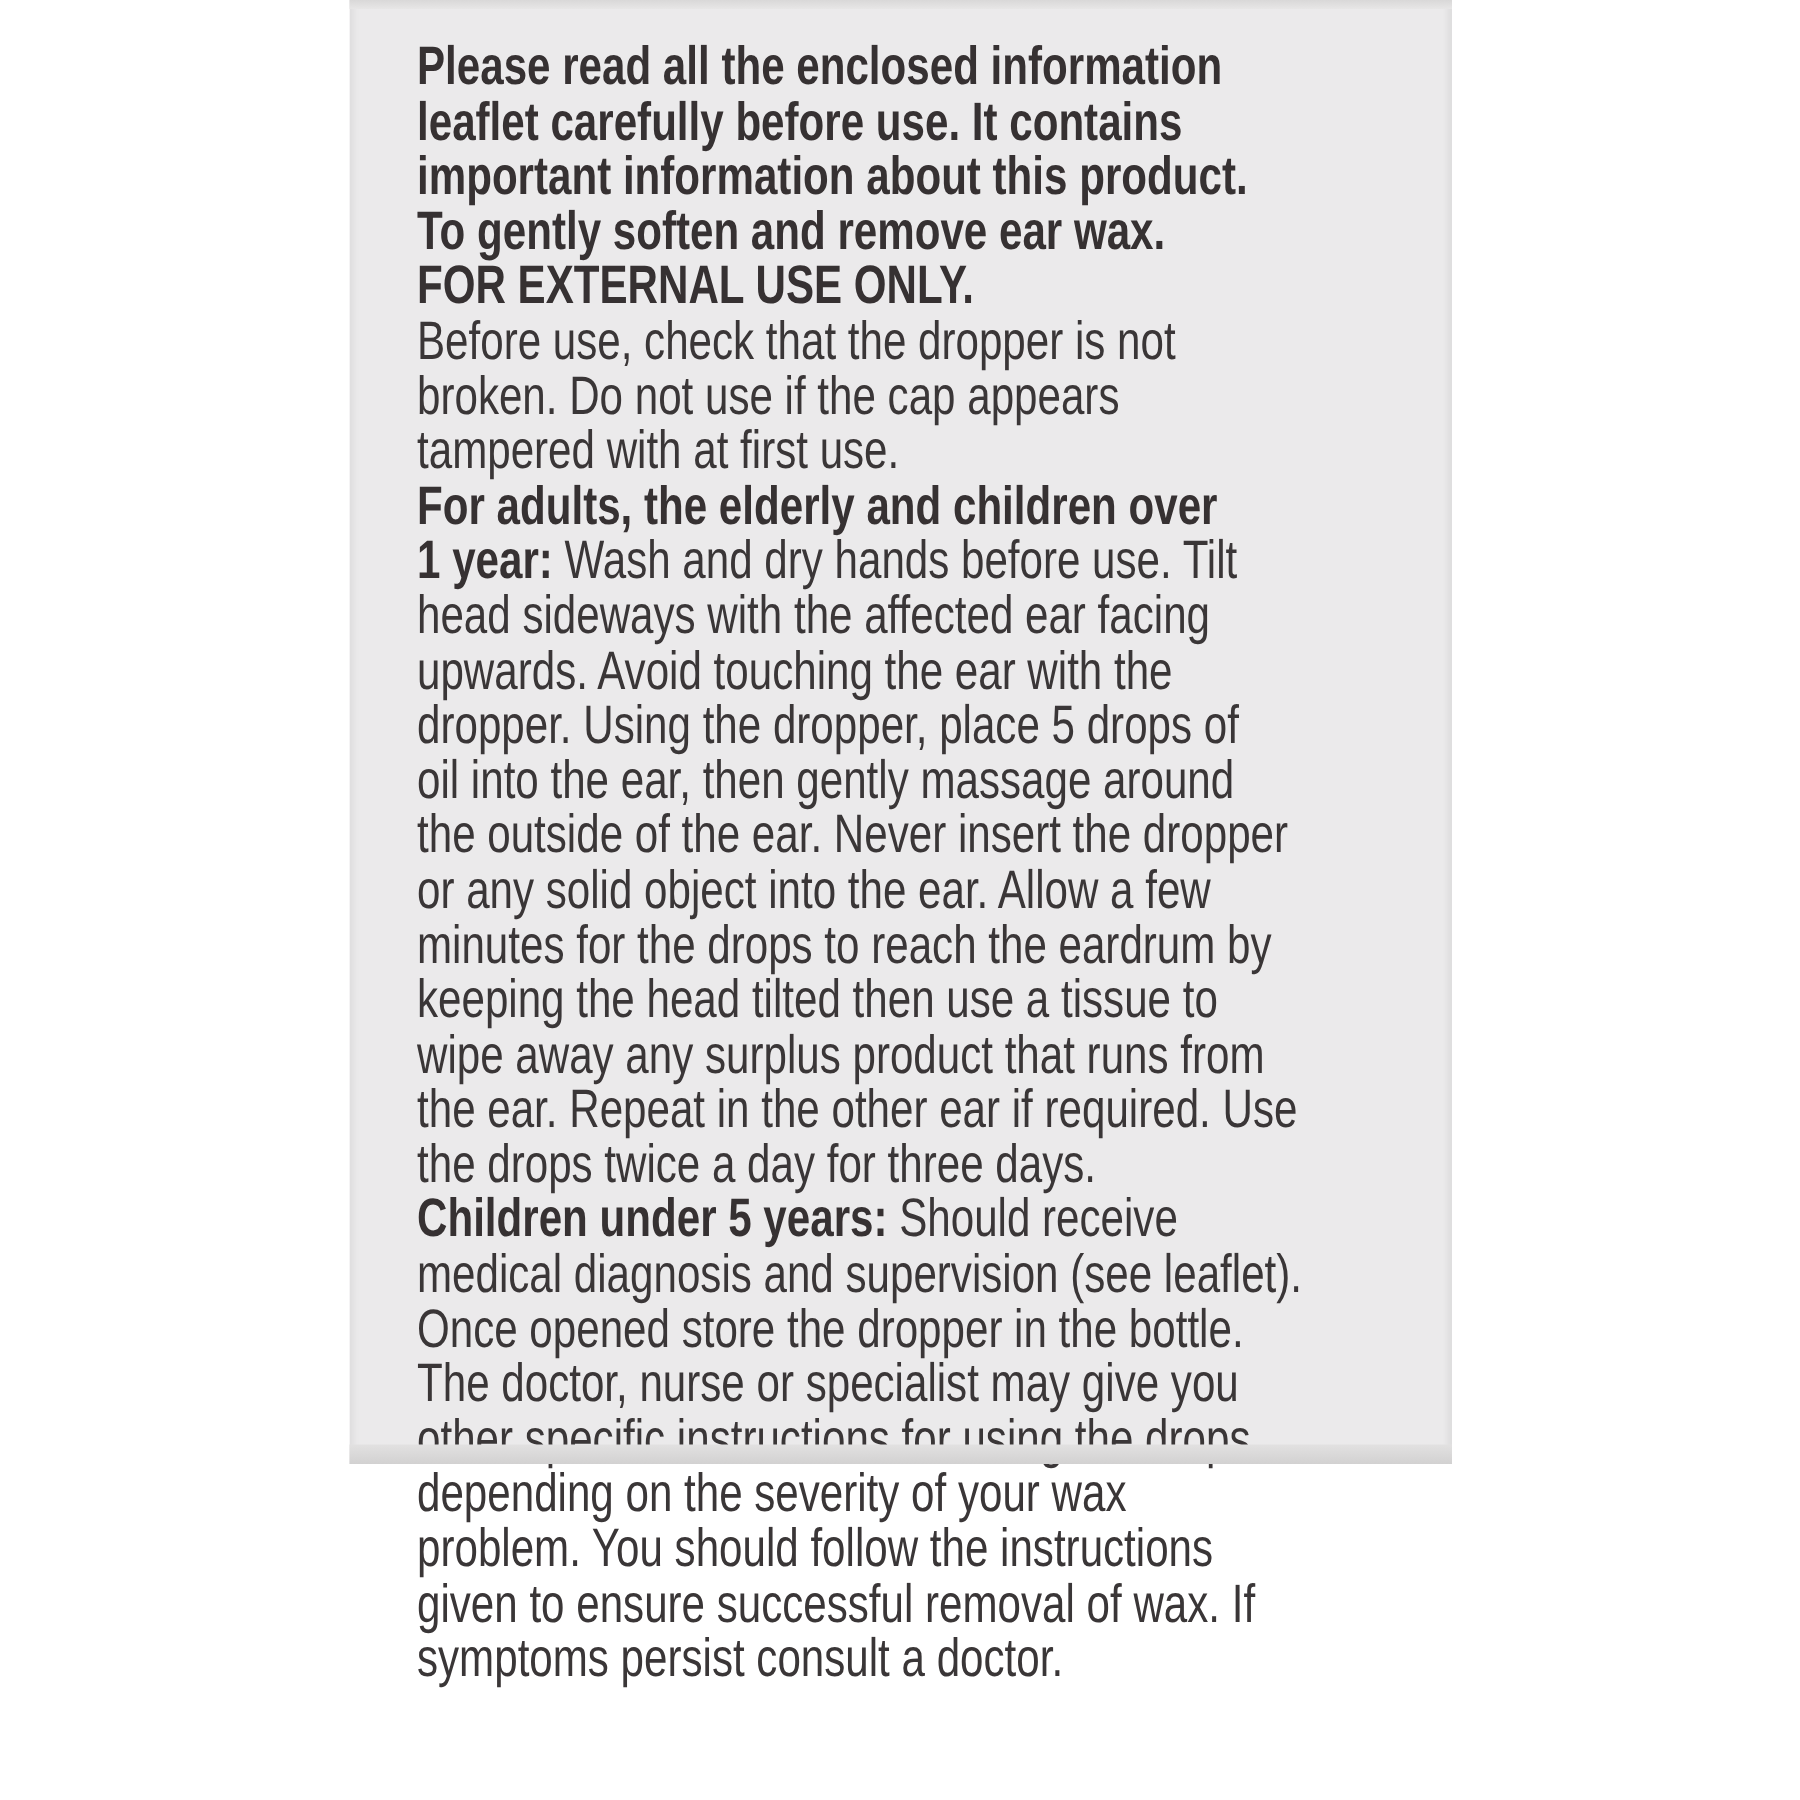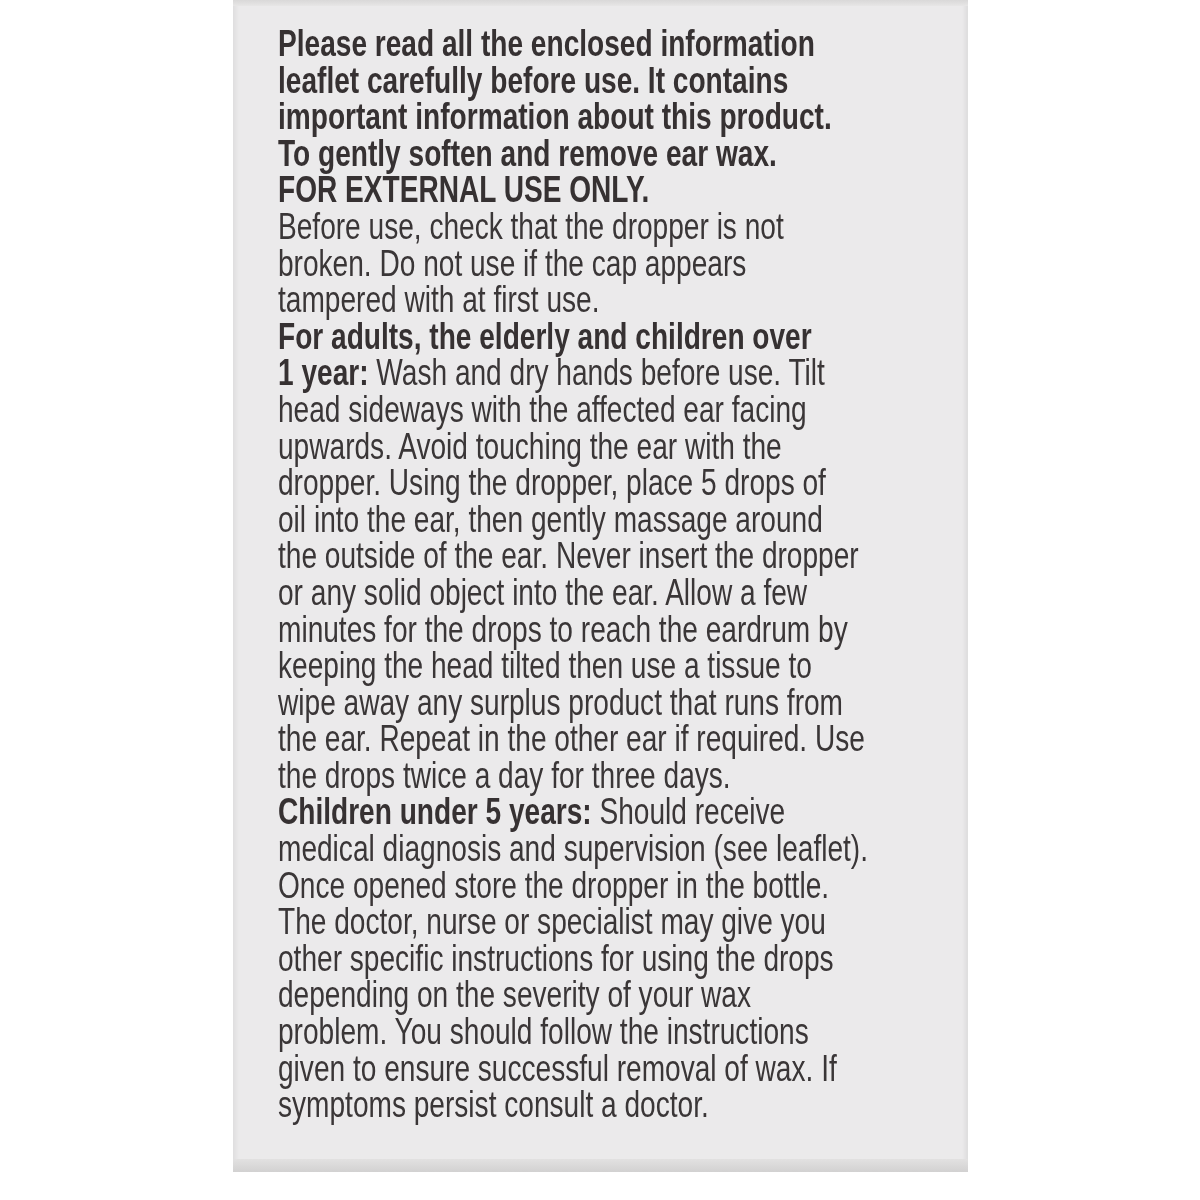--- a/index.html
+++ b/index.html
@@ -12,21 +12,21 @@
     background: #ffffff;
     position: relative;
     overflow: hidden;
     font-family: "Liberation Sans", sans-serif;
   }
   .package-panel {
     position: absolute;
     left: 233px;
     top: 0;
     width: 735px;
-    height: 1172px;
+    height: 976px;
     background: #ebeaeb;
     box-shadow: inset 3px 0 4px rgba(0,0,0,0.05), inset -3px 0 4px rgba(0,0,0,0.06);
   }
   .panel-top-edge {
     position: absolute;
     left: 0;
     top: 0;
     width: 100%;
     height: 6px;
     background: linear-gradient(to bottom, #d9d8d8, #e7e6e6);

